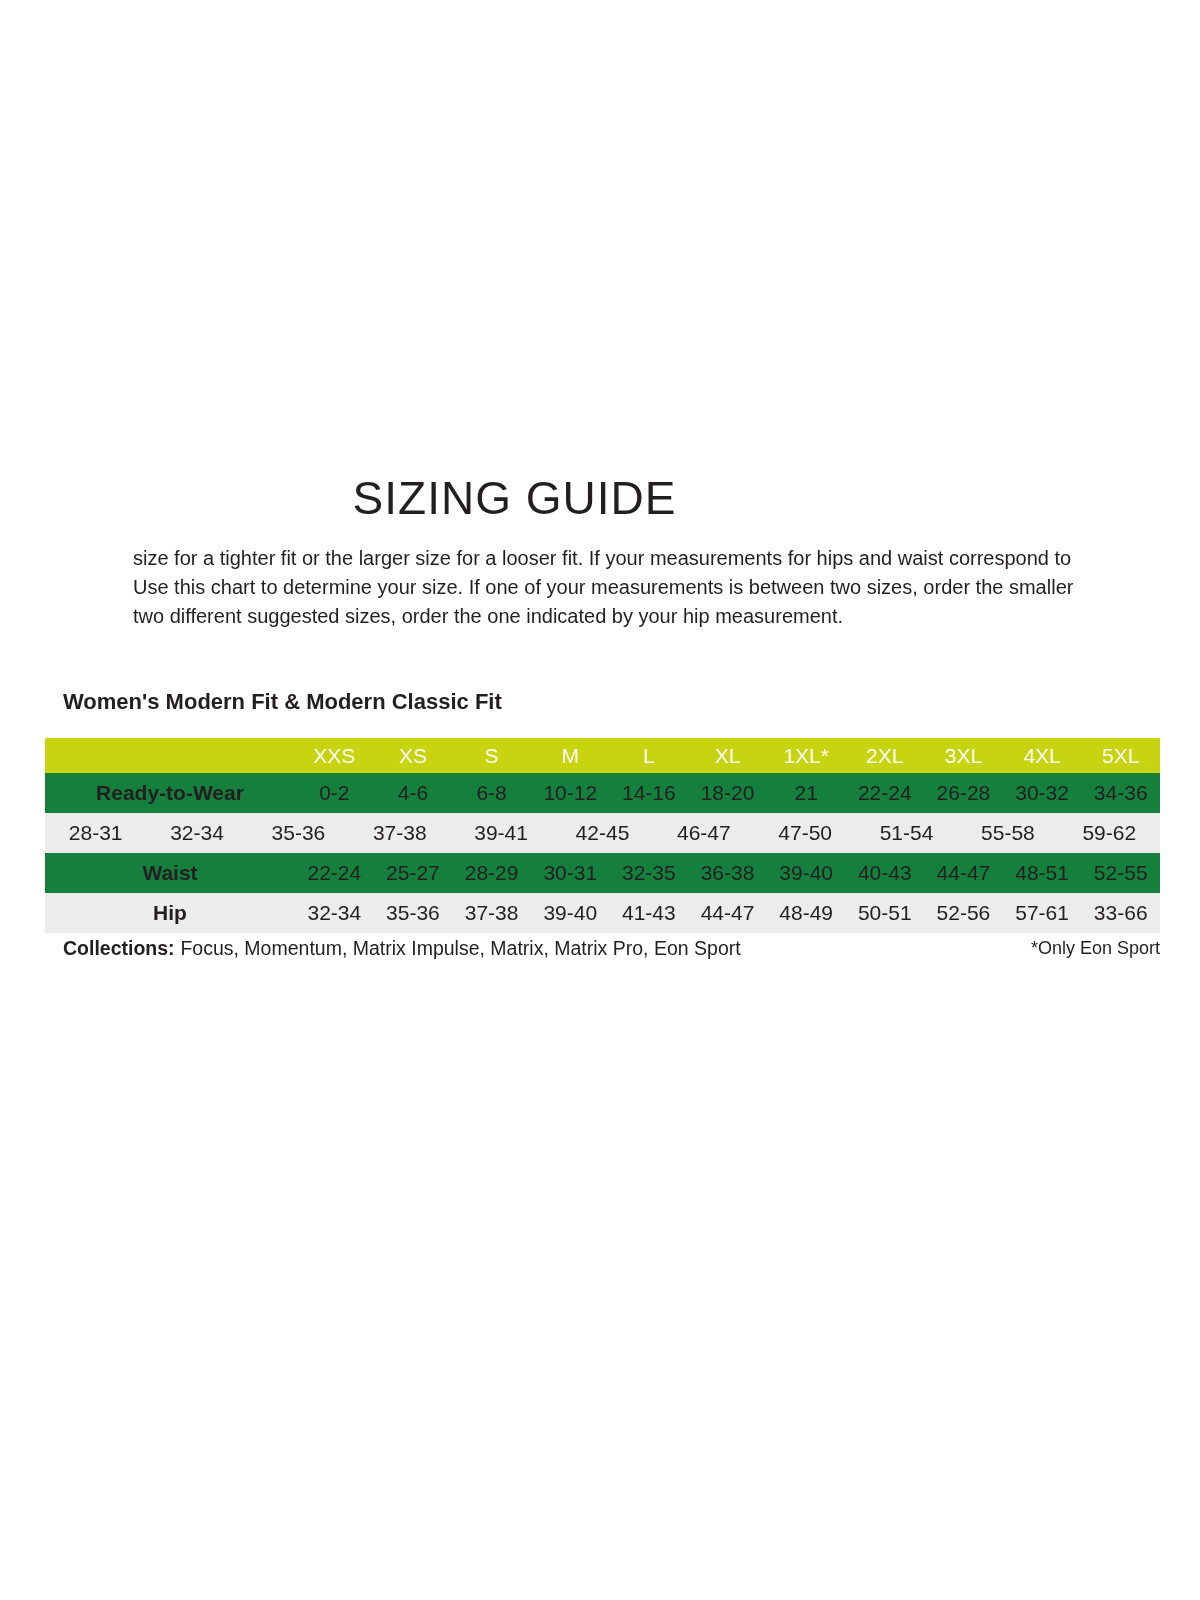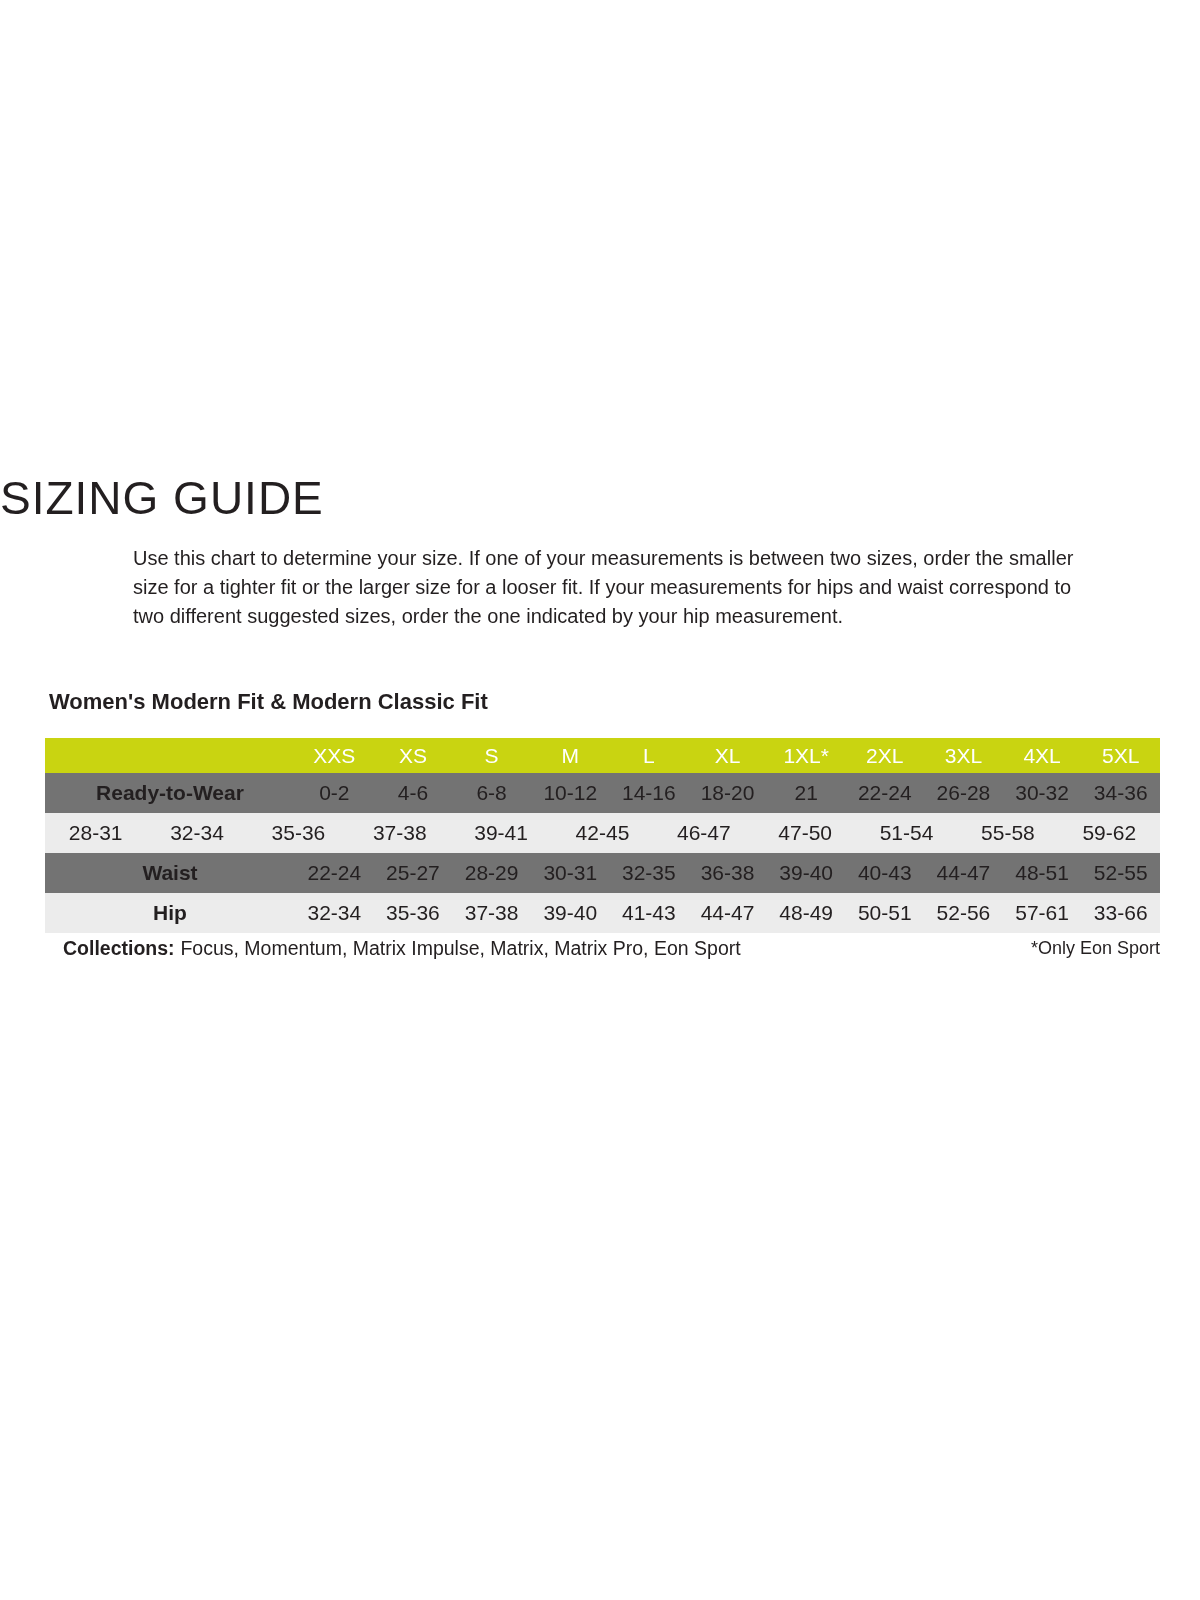--- a/index.html
+++ b/index.html
@@ -20,37 +20,38 @@
     height: 1600px;
     font-family: "Liberation Sans", sans-serif;
     color: var(--text);
     overflow: hidden;
   }
   .page-title {
     position: absolute;
     top: 472px;
     left: 0;
     width: 1029px;
+    text-align: center;
     font-size: 46px;
     font-weight: 400;
     letter-spacing: 1px;
     line-height: 52px;
     margin: 0;
   }
   .intro {
     position: absolute;
     left: 133px;
     top: 544px;
     font-size: 20px;
     line-height: 29px;
     white-space: nowrap;
   }
   .section-title {
     position: absolute;
-    left: 49px;
+    left: 63px;
     top: 688px;
     font-size: 22px;
     font-weight: 700;
     margin: 0;
     line-height: 28px;
   }
   .size-table {
     position: absolute;
     left: 45px;
     top: 738px;
@@ -60,21 +61,21 @@
     display: flex;
     height: 35px;
     background: var(--header-bg);
     color: var(--header-text);
     font-size: 21px;
   }
   .trow {
     display: flex;
     height: 40px;
     font-size: 21px;
-    background: #737373;
+    background: #15803d;
   }
   .trow:nth-child(even) {
     background: var(--row-alt-bg);
   }
   .cell-label {
     flex: 0 0 250px;
     display: flex;
     align-items: center;
     justify-content: center;
     font-weight: 700;
@@ -106,22 +107,22 @@
     line-height: 24px;
     text-align: right;
   }
 </style>
 </head>
 <body>
 
 <h1 class="page-title">SIZING GUIDE</h1>
 
 <div class="intro">
+  <div>size for a tighter fit or the larger size for a looser fit. If your measurements for hips and waist correspond to</div>
   <div>Use this chart to determine your size. If one of your measurements is between two sizes, order the smaller</div>
-  <div>size for a tighter fit or the larger size for a looser fit. If your measurements for hips and waist correspond to</div>
   <div>two different suggested sizes, order the one indicated by your hip measurement.</div>
 </div>
 
 <h2 class="section-title">Women's Modern Fit &amp; Modern Classic Fit</h2>
 
 <div class="size-table">
   <div class="thead">
       <div class="cell-label"></div>
       <div class="cell">XXS</div>
       <div class="cell">XS</div>

